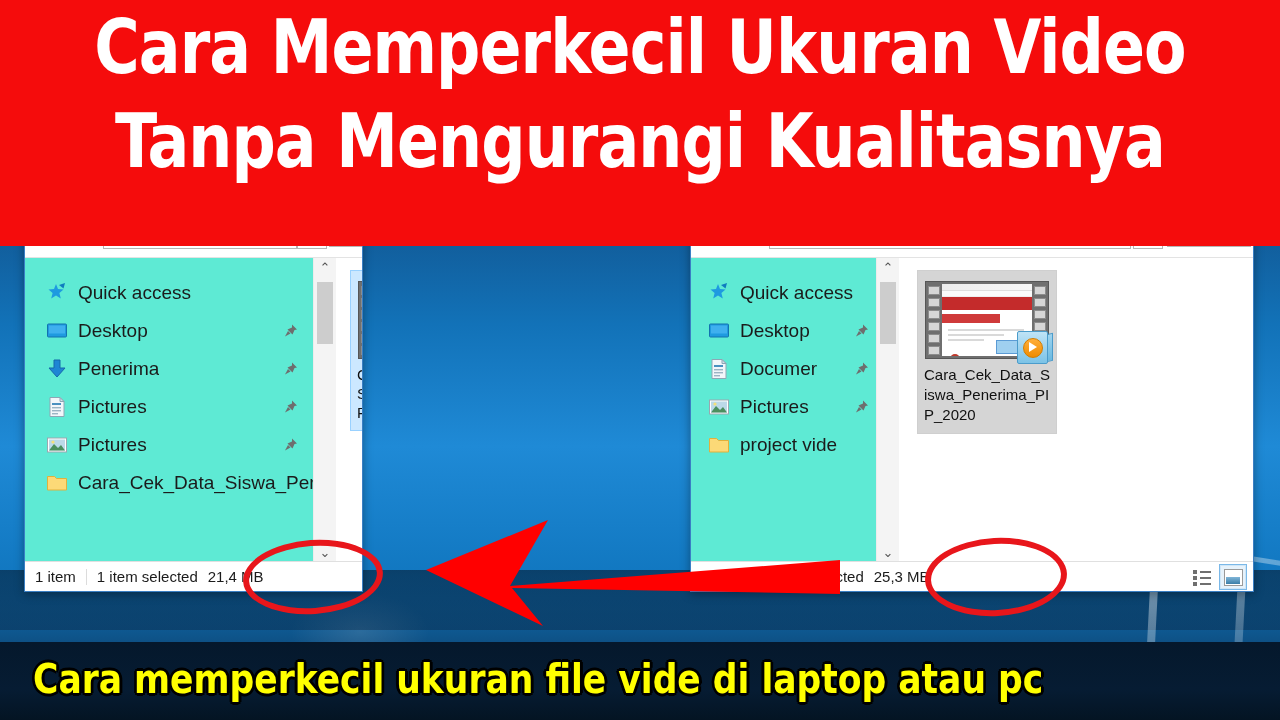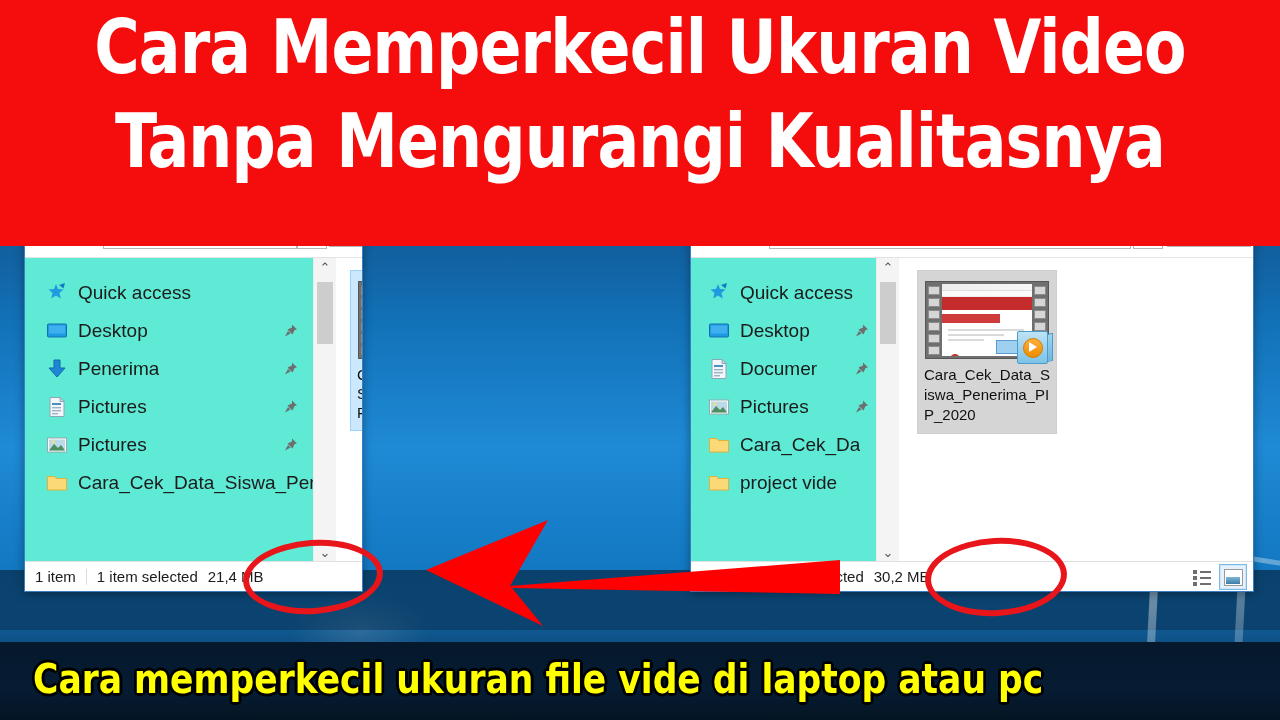--- a/index.html
+++ b/index.html
@@ -389,28 +389,20 @@
         </span>
         <span class="lbl">Pictures</span>
         <span class="pin">
           <svg width="16" height="16" viewBox="0 0 16 16">
               <path d="M9 1.5 L14 6.5 L11.5 7 L9.5 11.5 L4.5 6.5 L9 4.5 Z" fill="#6e6e6e"></path>
               <path d="M5 8 L2 13.5 L7.5 10.5 Z" fill="#6e6e6e"></path>
             </svg>
         </span>
       </div>
 
-      <div class="nav-item">
-        <span class="ico">
-          <svg width="24" height="24" viewBox="0 0 24 24">
-            <path d="M2.5 5.5 H9.5 L11.5 7.5 H21.5 V19 H2.5 Z" fill="#fcd977" stroke="#e0b13c"></path>
-          </svg>
-        </span>
-        <span class="lbl">Cara_Cek_Da</span>
-      </div>
 
       <div class="nav-item">
         <span class="ico">
           <svg width="24" height="24" viewBox="0 0 24 24">
             <path d="M2.5 5.5 H9.5 L11.5 7.5 H21.5 V19 H2.5 Z" fill="#fcd977" stroke="#e0b13c"></path>
           </svg>
         </span>
         <span class="lbl">project vide</span>
       </div>
     </div>
@@ -467,21 +459,21 @@
         </div>
         <div class="file-label">Cara_Cek_Data_Siswa_Penerima_PIP_2020</div>
       </div>
     </div>
   </div>
 
   <div class="statusbar">
     <span class="seg">1 item</span>
     <span class="sep"></span>
     <span class="seg">1 item selected</span>
-    <span class="seg" style="padding-left:0">30,2 MB</span>
+    <span class="seg" style="padding-left:0">25,3 MB</span>
 
     <div class="viewbtns">
       <div class="vb vb-details">
         <i style="left:4px;top:5px;width:4px;height:4px"></i>
         <i style="left:4px;top:11px;width:4px;height:4px"></i>
         <i style="left:4px;top:17px;width:4px;height:4px"></i>
         <i style="left:11px;top:6px;width:11px;height:2px"></i>
         <i style="left:11px;top:12px;width:11px;height:2px"></i>
         <i style="left:11px;top:18px;width:11px;height:2px"></i>
       </div>

